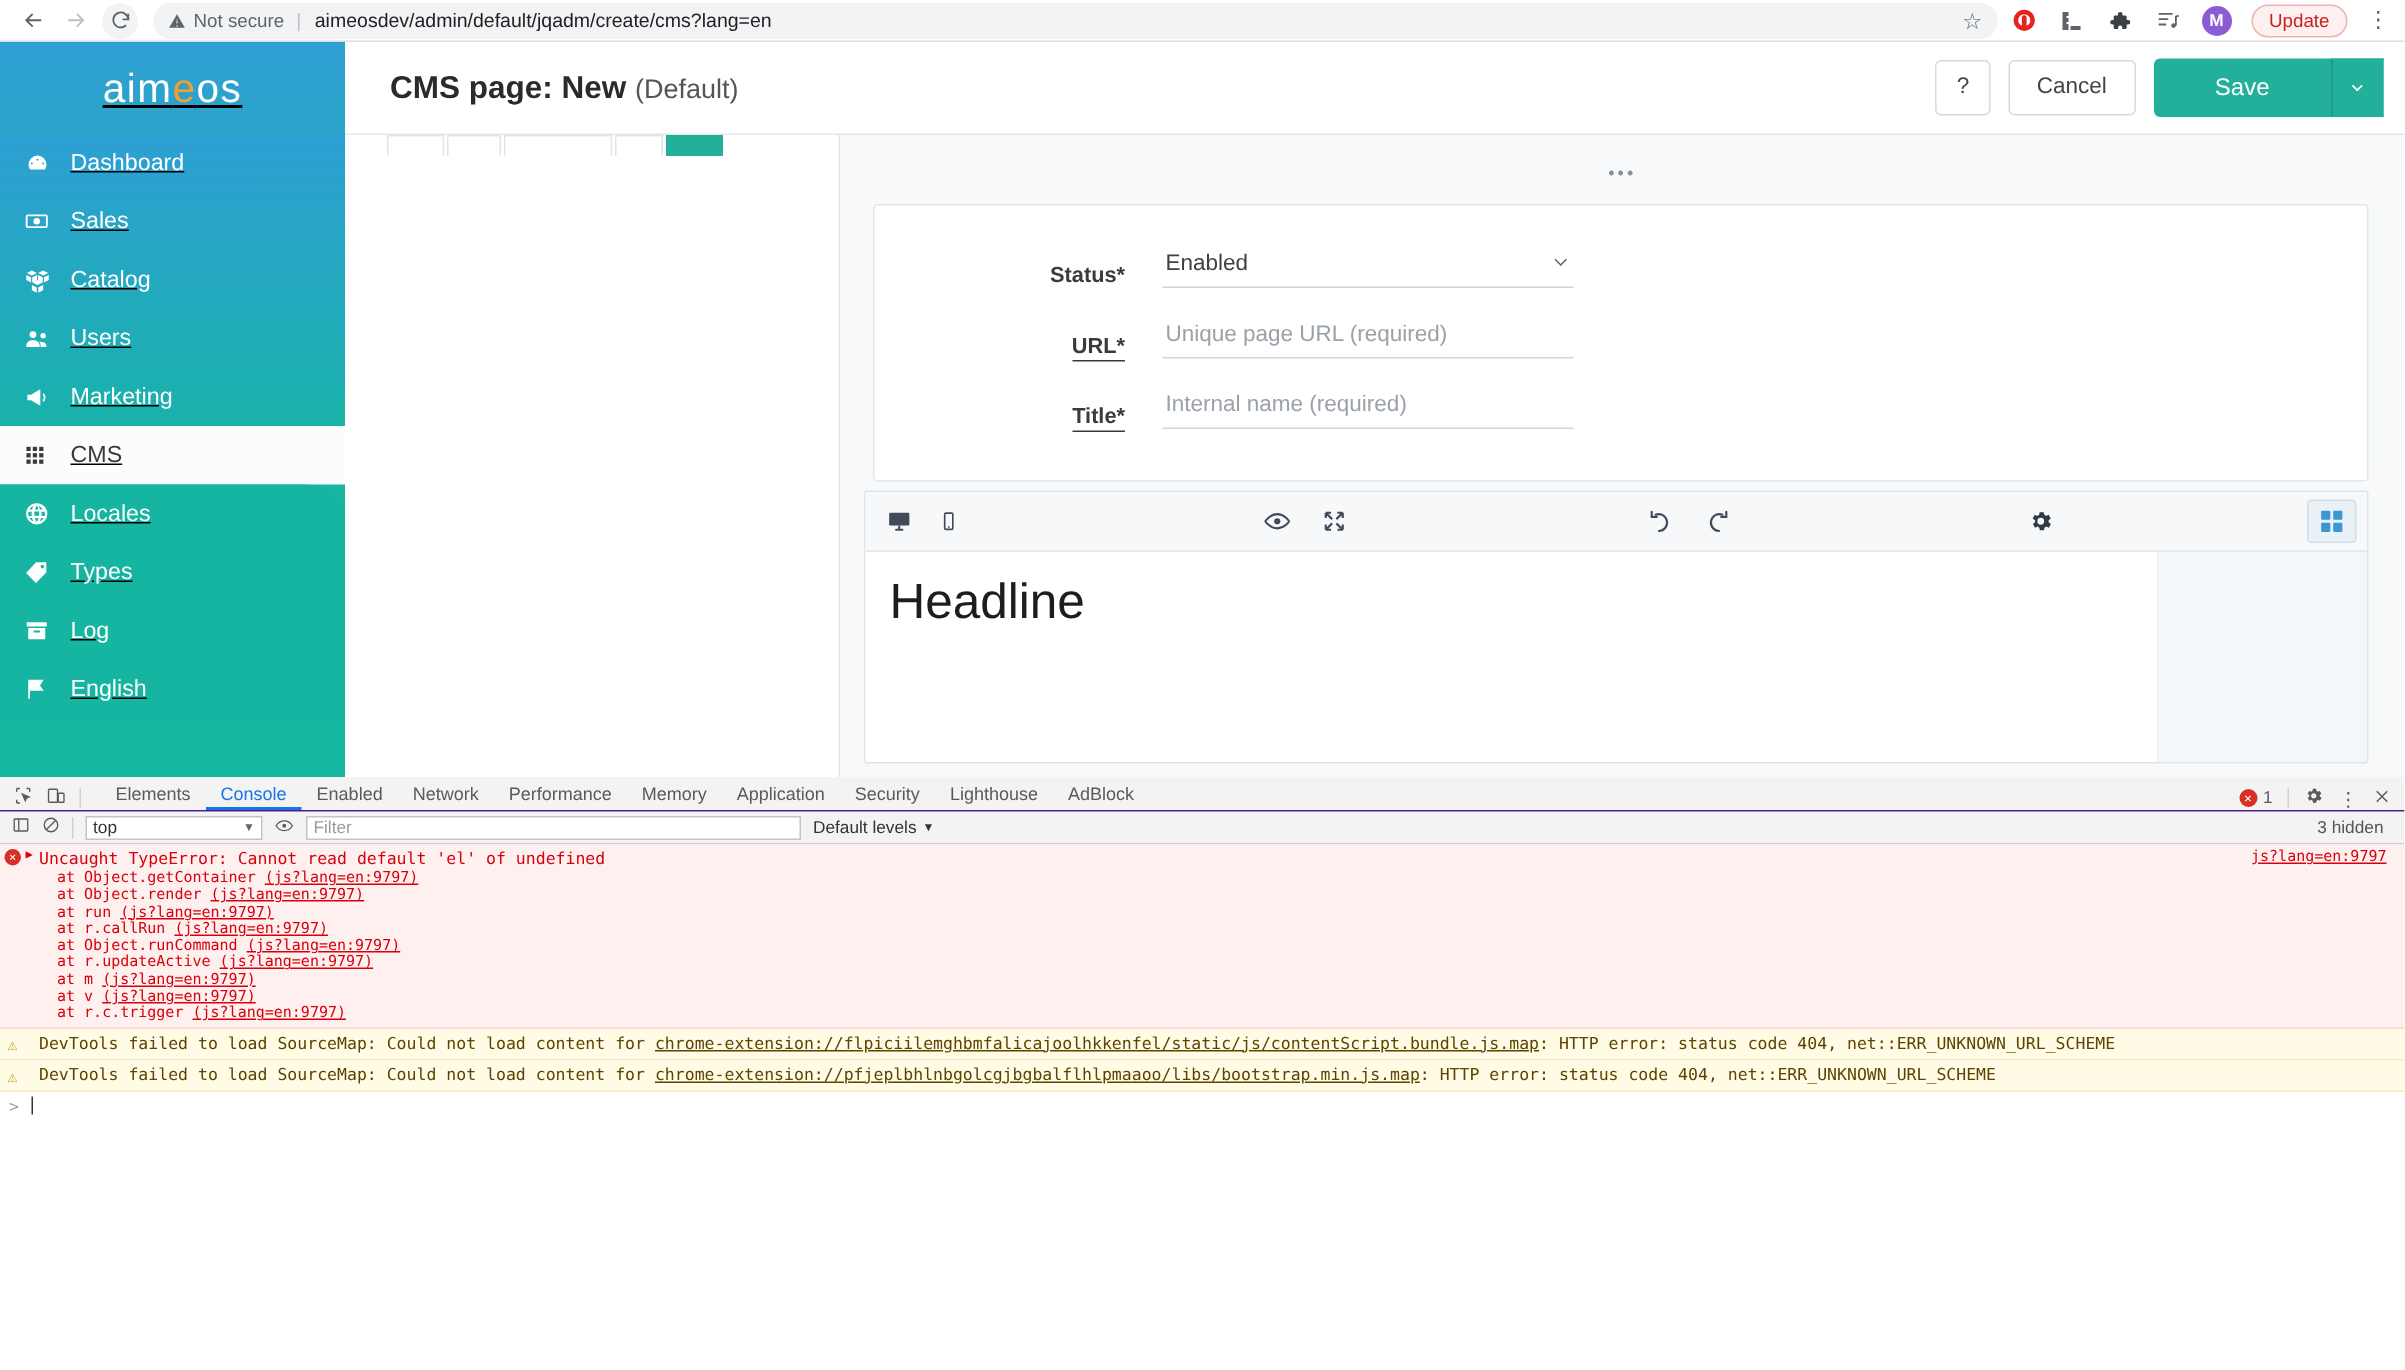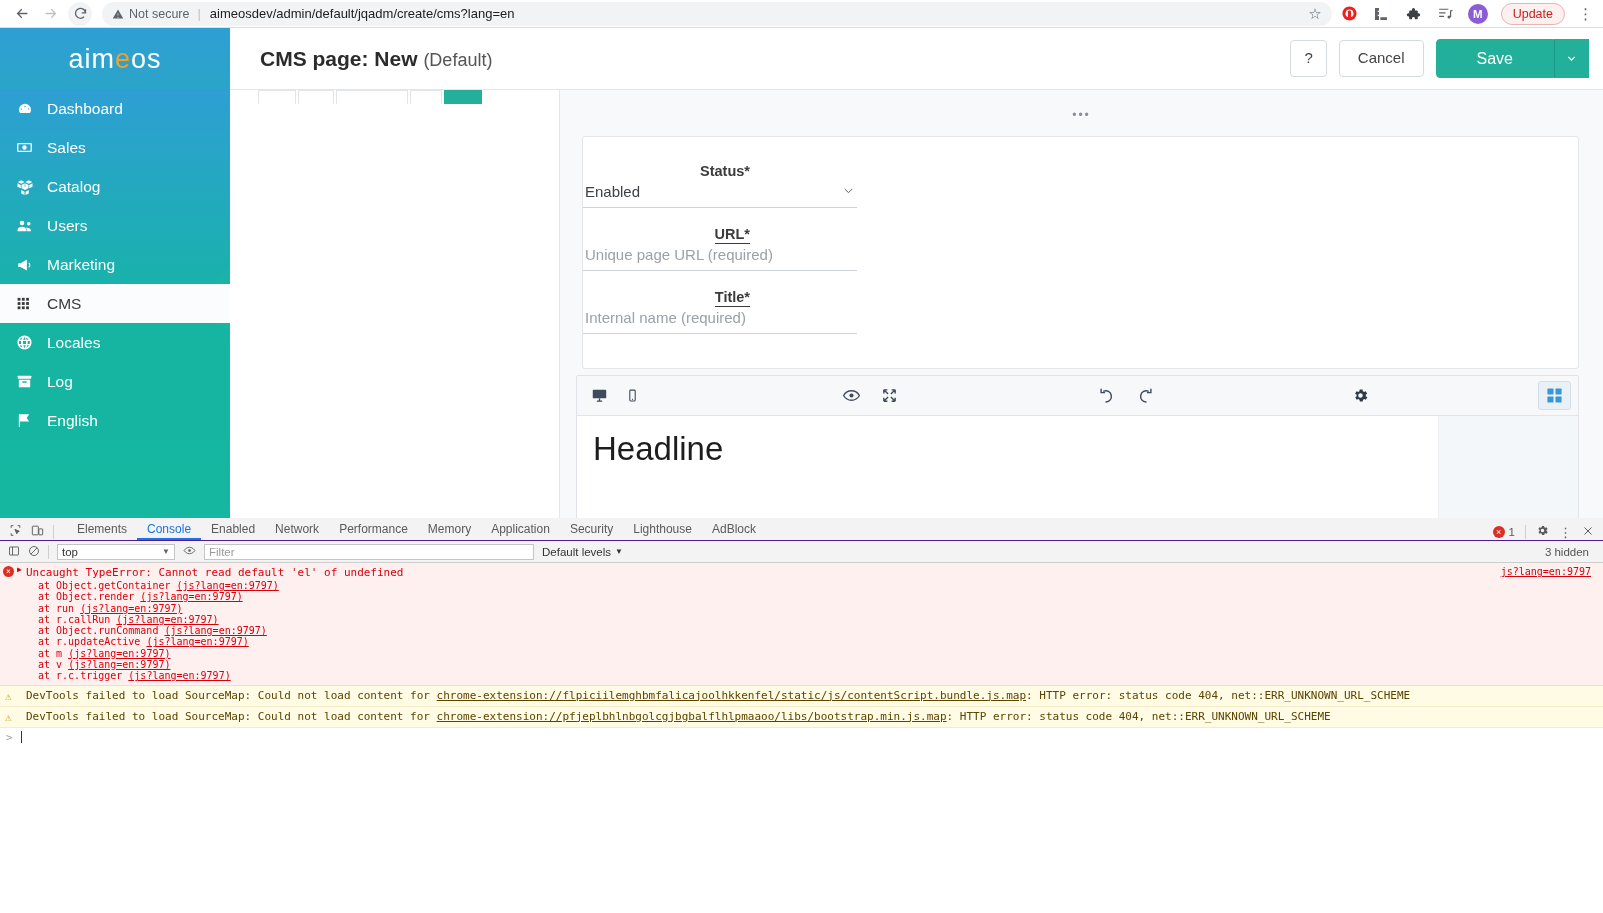--- a/index.html
+++ b/index.html
@@ -45,20 +45,21 @@
     border: 1px solid #e8b4b4; border-radius: 12px; background: #fdf0ef; color: #c5221f;
     font-size: 12.5px; padding: 3px 11px; white-space: nowrap;
   }
   .kebab { color: #5f6368; font-size: 15px; letter-spacing: 0; line-height: 1; }
 
   
   .sidebar {
     position: absolute; left: 0; top: 28px; width: 230px; height: 490px;
     background: linear-gradient(180deg, #2e9fd4 0%, #23b0b0 38%, #17b5a3 58%, #15b7a0 100%);
     overflow: hidden;
+    text-decoration: underline;
   }
   .logo { text-align: center; padding: 16px 0 14px 0; font-size: 27px; color: #fff; letter-spacing: 1px; font-weight: 300;}
   .logo .e { color: #f0a030; }
   .nav-list { display: flex; flex-direction: column; }
   .nav-item {
     display: flex; align-items: center; gap: 12px; padding: 9px 0 9px 14px;
     color: #ffffff; font-size: 15.5px; height: 39px;
   }
   .nav-item .nav-ico { width: 21px; display: flex; align-items: center; justify-content: center; font-size: 14px; flex: none;}
   .nav-item.active {
@@ -102,21 +103,21 @@
   .mini-tab.t3 { width: 72px; margin-left: 2px;}
   .mini-tab.t4 { width: 32px; margin-left: 2px;}
   .mini-tab.teal { background: #22b09a; border-color: #22b09a; width: 38px; margin-left: 2px;}
 
   .right-panel { flex: 1; background: #f7f9fb; position: relative; overflow: hidden; }
   .drag-dots { text-align: center; padding: 18px 0 8px; color: #8a9097; font-size: 12px; letter-spacing: 2px; }
   .form-card {
     margin: 6px 24px 0 22px; background: #fff; border: 1px solid #e3e7ea;
     border-radius: 3px; padding: 26px 0 16px 0;
   }
-  .form-row { display: flex; align-items: flex-start; margin-bottom: 18px; flex-direction: column; }
+  .form-row { display: flex; align-items: flex-end; margin-bottom: 18px; }
   .form-label {
     width: 192px; text-align: right; padding-right: 25px; font-size: 14.5px;
     color: #3b3b3b; font-weight: 700;
   }
   .form-label.underline span { border-bottom: 1.5px solid #3b3b3b; padding-bottom: 1px;}
   .form-field { width: 274px; border-bottom: 1px solid #cfd4d8; padding: 4px 2px 7px 2px; display: flex; align-items: center;}
   .form-field .val { font-size: 15px; color: #3c4145; }
   .form-field .ph { font-size: 15px; color: #9aa1a8; }
   .caret-dn { margin-left: auto; color: #5a6066; font-size: 12px; }
 
@@ -326,20 +327,28 @@
     </div>
 
     <div class="nav-list grp-shade-b">
       <div class="nav-item">
         <span class="nav-ico">
           <svg width="17" height="17" viewBox="0 0 24 24" fill="#fff">
               <path d="M12 2a10 10 0 100 20 10 10 0 000-20zm5.5 6H15a13 13 0 00-1.3-3.5A8.1 8.1 0 0117.5 8zM12 4.2c.7 1 1.3 2.3 1.7 3.8h-3.4c.4-1.5 1-2.8 1.7-3.8zM4.3 14a8 8 0 010-4h3a16 16 0 000 4h-3zm.9 2h2.4c.3 1.3.8 2.5 1.3 3.5A8 8 0 015.2 16zm2.4-8H5.2a8 8 0 013.7-3.5C8.4 5.5 7.9 6.7 7.6 8zM12 19.8c-.7-1-1.3-2.3-1.7-3.8h3.4c-.4 1.5-1 2.8-1.7 3.8zm2.1-5.8H9.9a14 14 0 010-4h4.2a14 14 0 010 4zm.6 5.5c.5-1 1-2.2 1.3-3.5h2.4a8 8 0 01-3.7 3.5zm1.7-5.5a16 16 0 000-4h3a8 8 0 010 4h-3z"></path>
             </svg>
         </span>
         <span>Locales</span>
+      </div>
+      <div class="nav-item">
+        <span class="nav-ico">
+          <svg width="17" height="17" viewBox="0 0 24 24" fill="#fff">
+              <path d="M11.3 2.5H21v9.7L11.2 22 2 12.8 11.3 2.5zM17.3 5a1.7 1.7 0 100 3.4 1.7 1.7 0 000-3.4z"></path>
+            </svg>
+        </span>
+        <span>Types</span>
       </div>
       <div class="nav-item">
         <span class="nav-ico">
           <svg width="17" height="17" viewBox="0 0 24 24" fill="#fff">
               <rect x="2.5" y="4" width="19" height="4" rx="0.7"></rect>
               <path d="M4 9.5h16V20H4V9.5zm5 2.3v1.8h6v-1.8H9z"></path>
             </svg>
         </span>
         <span>Log</span>
       </div>

